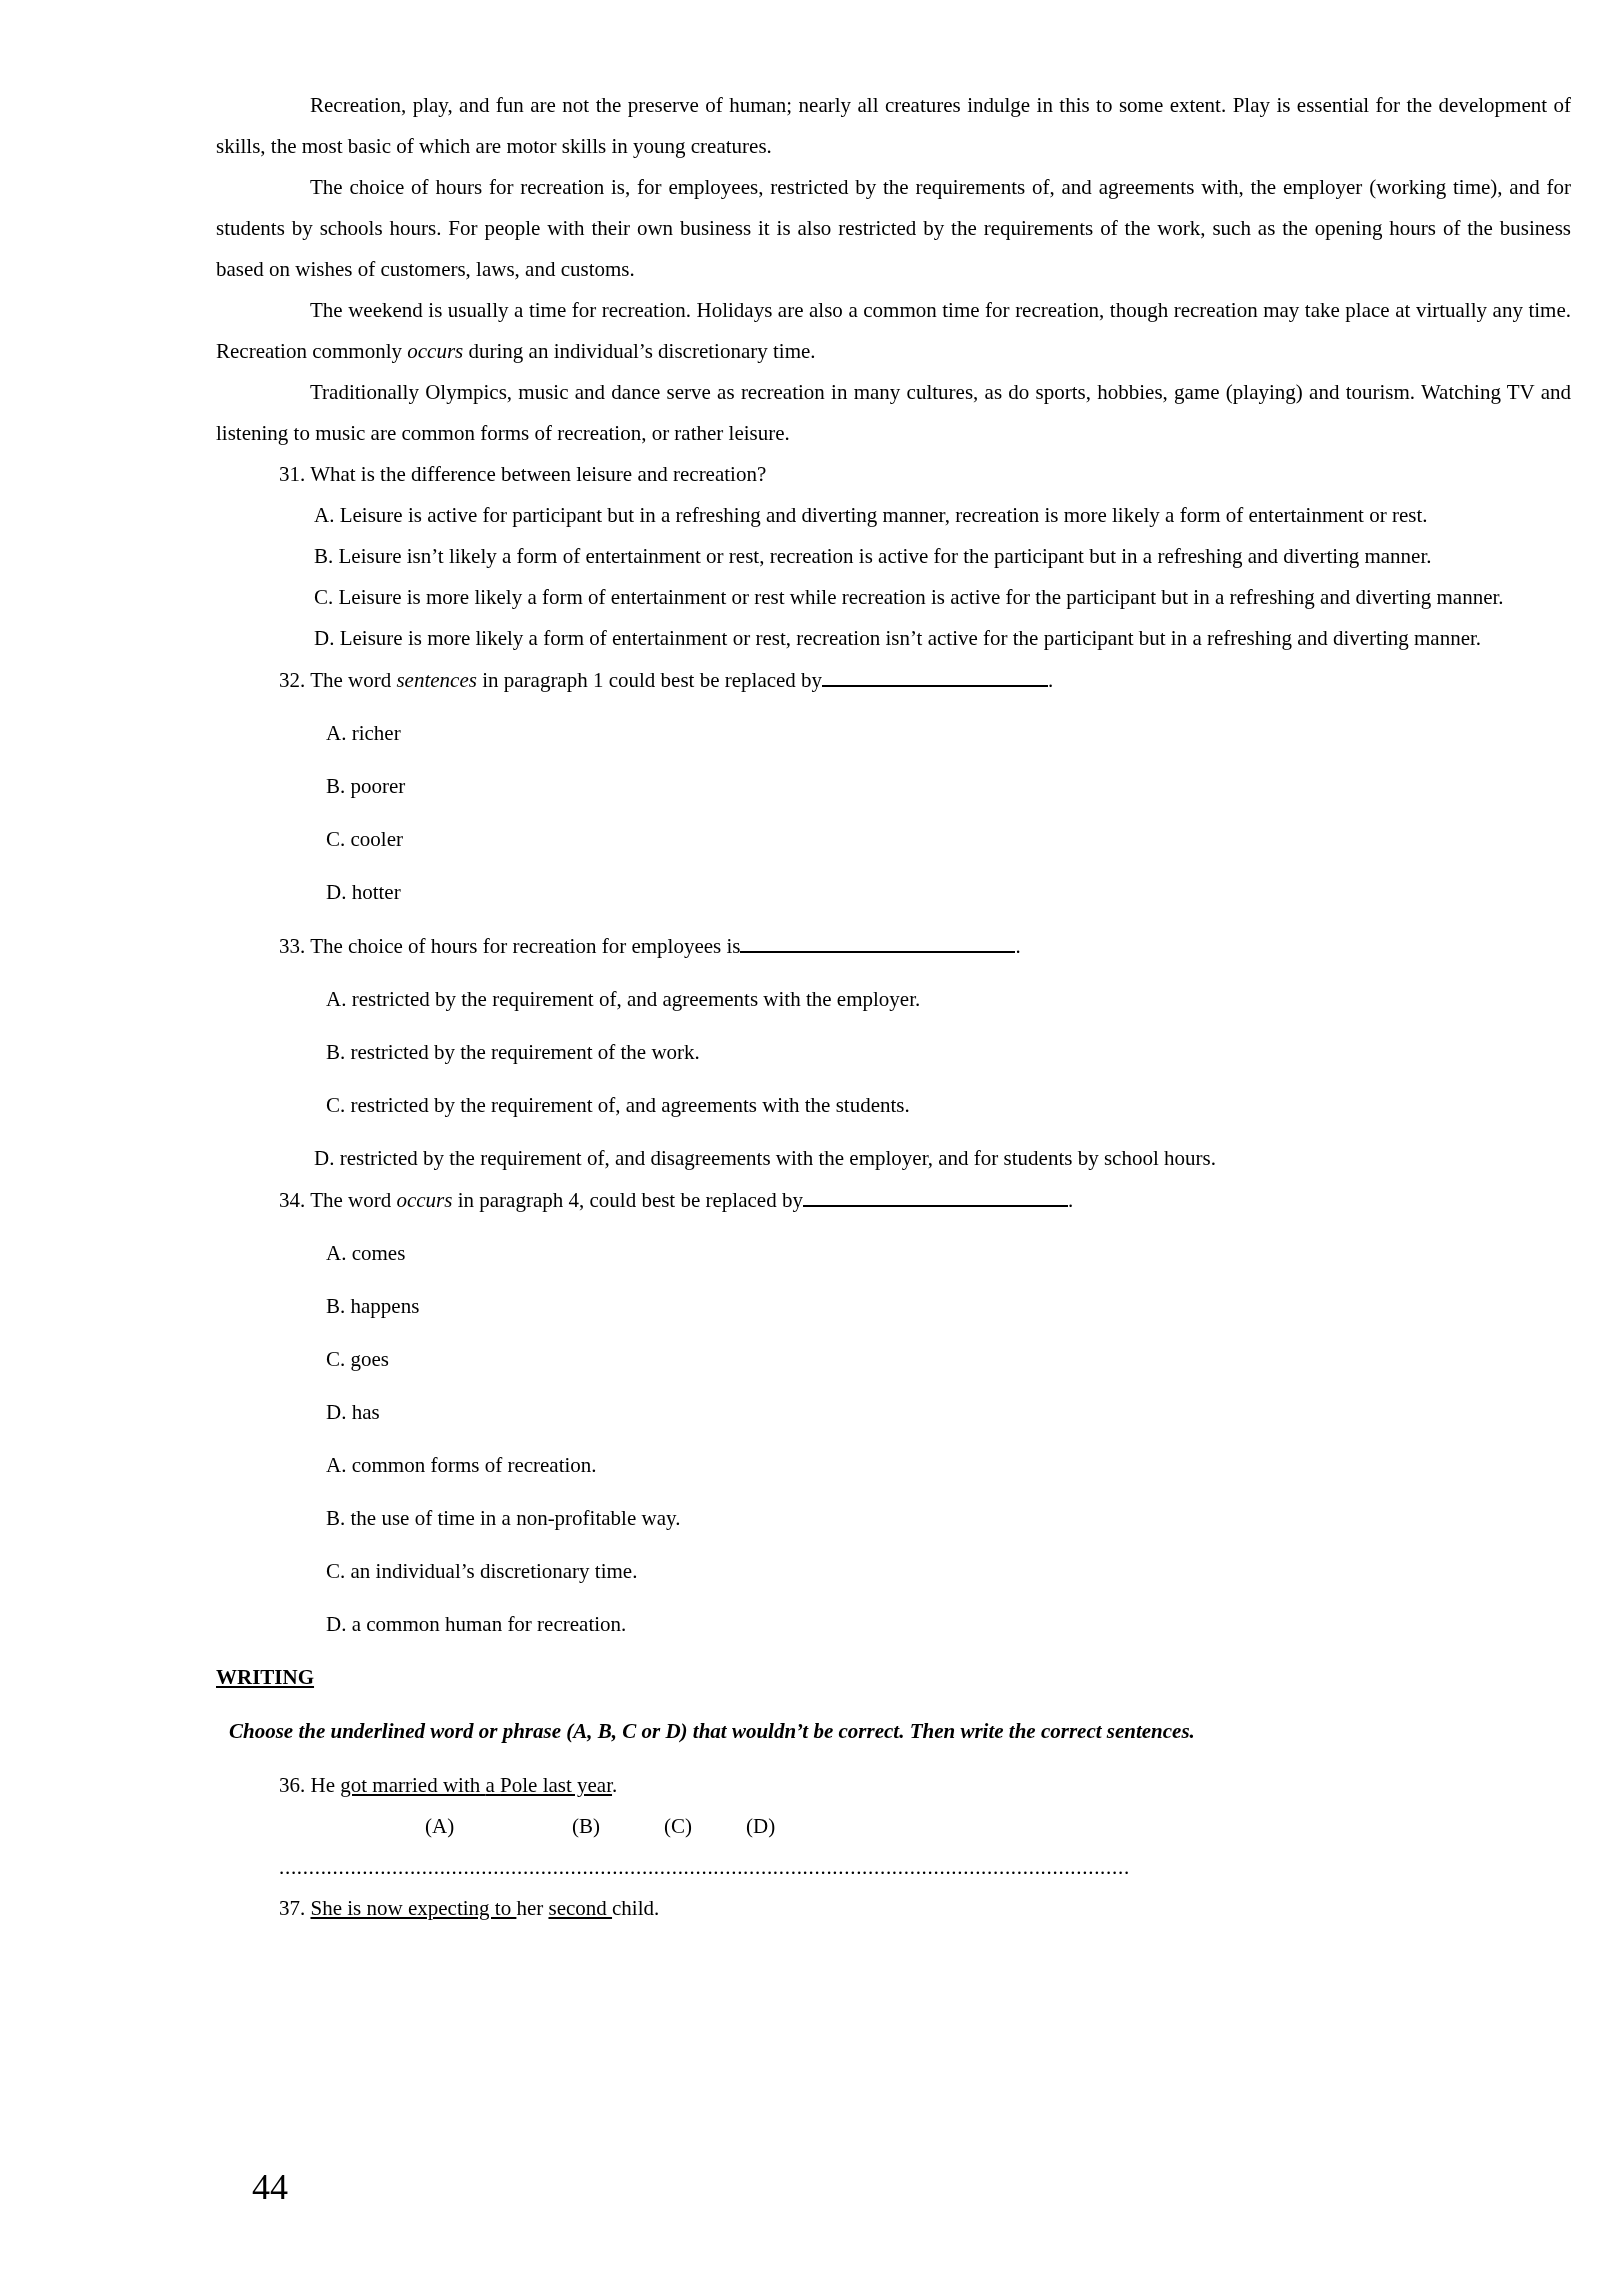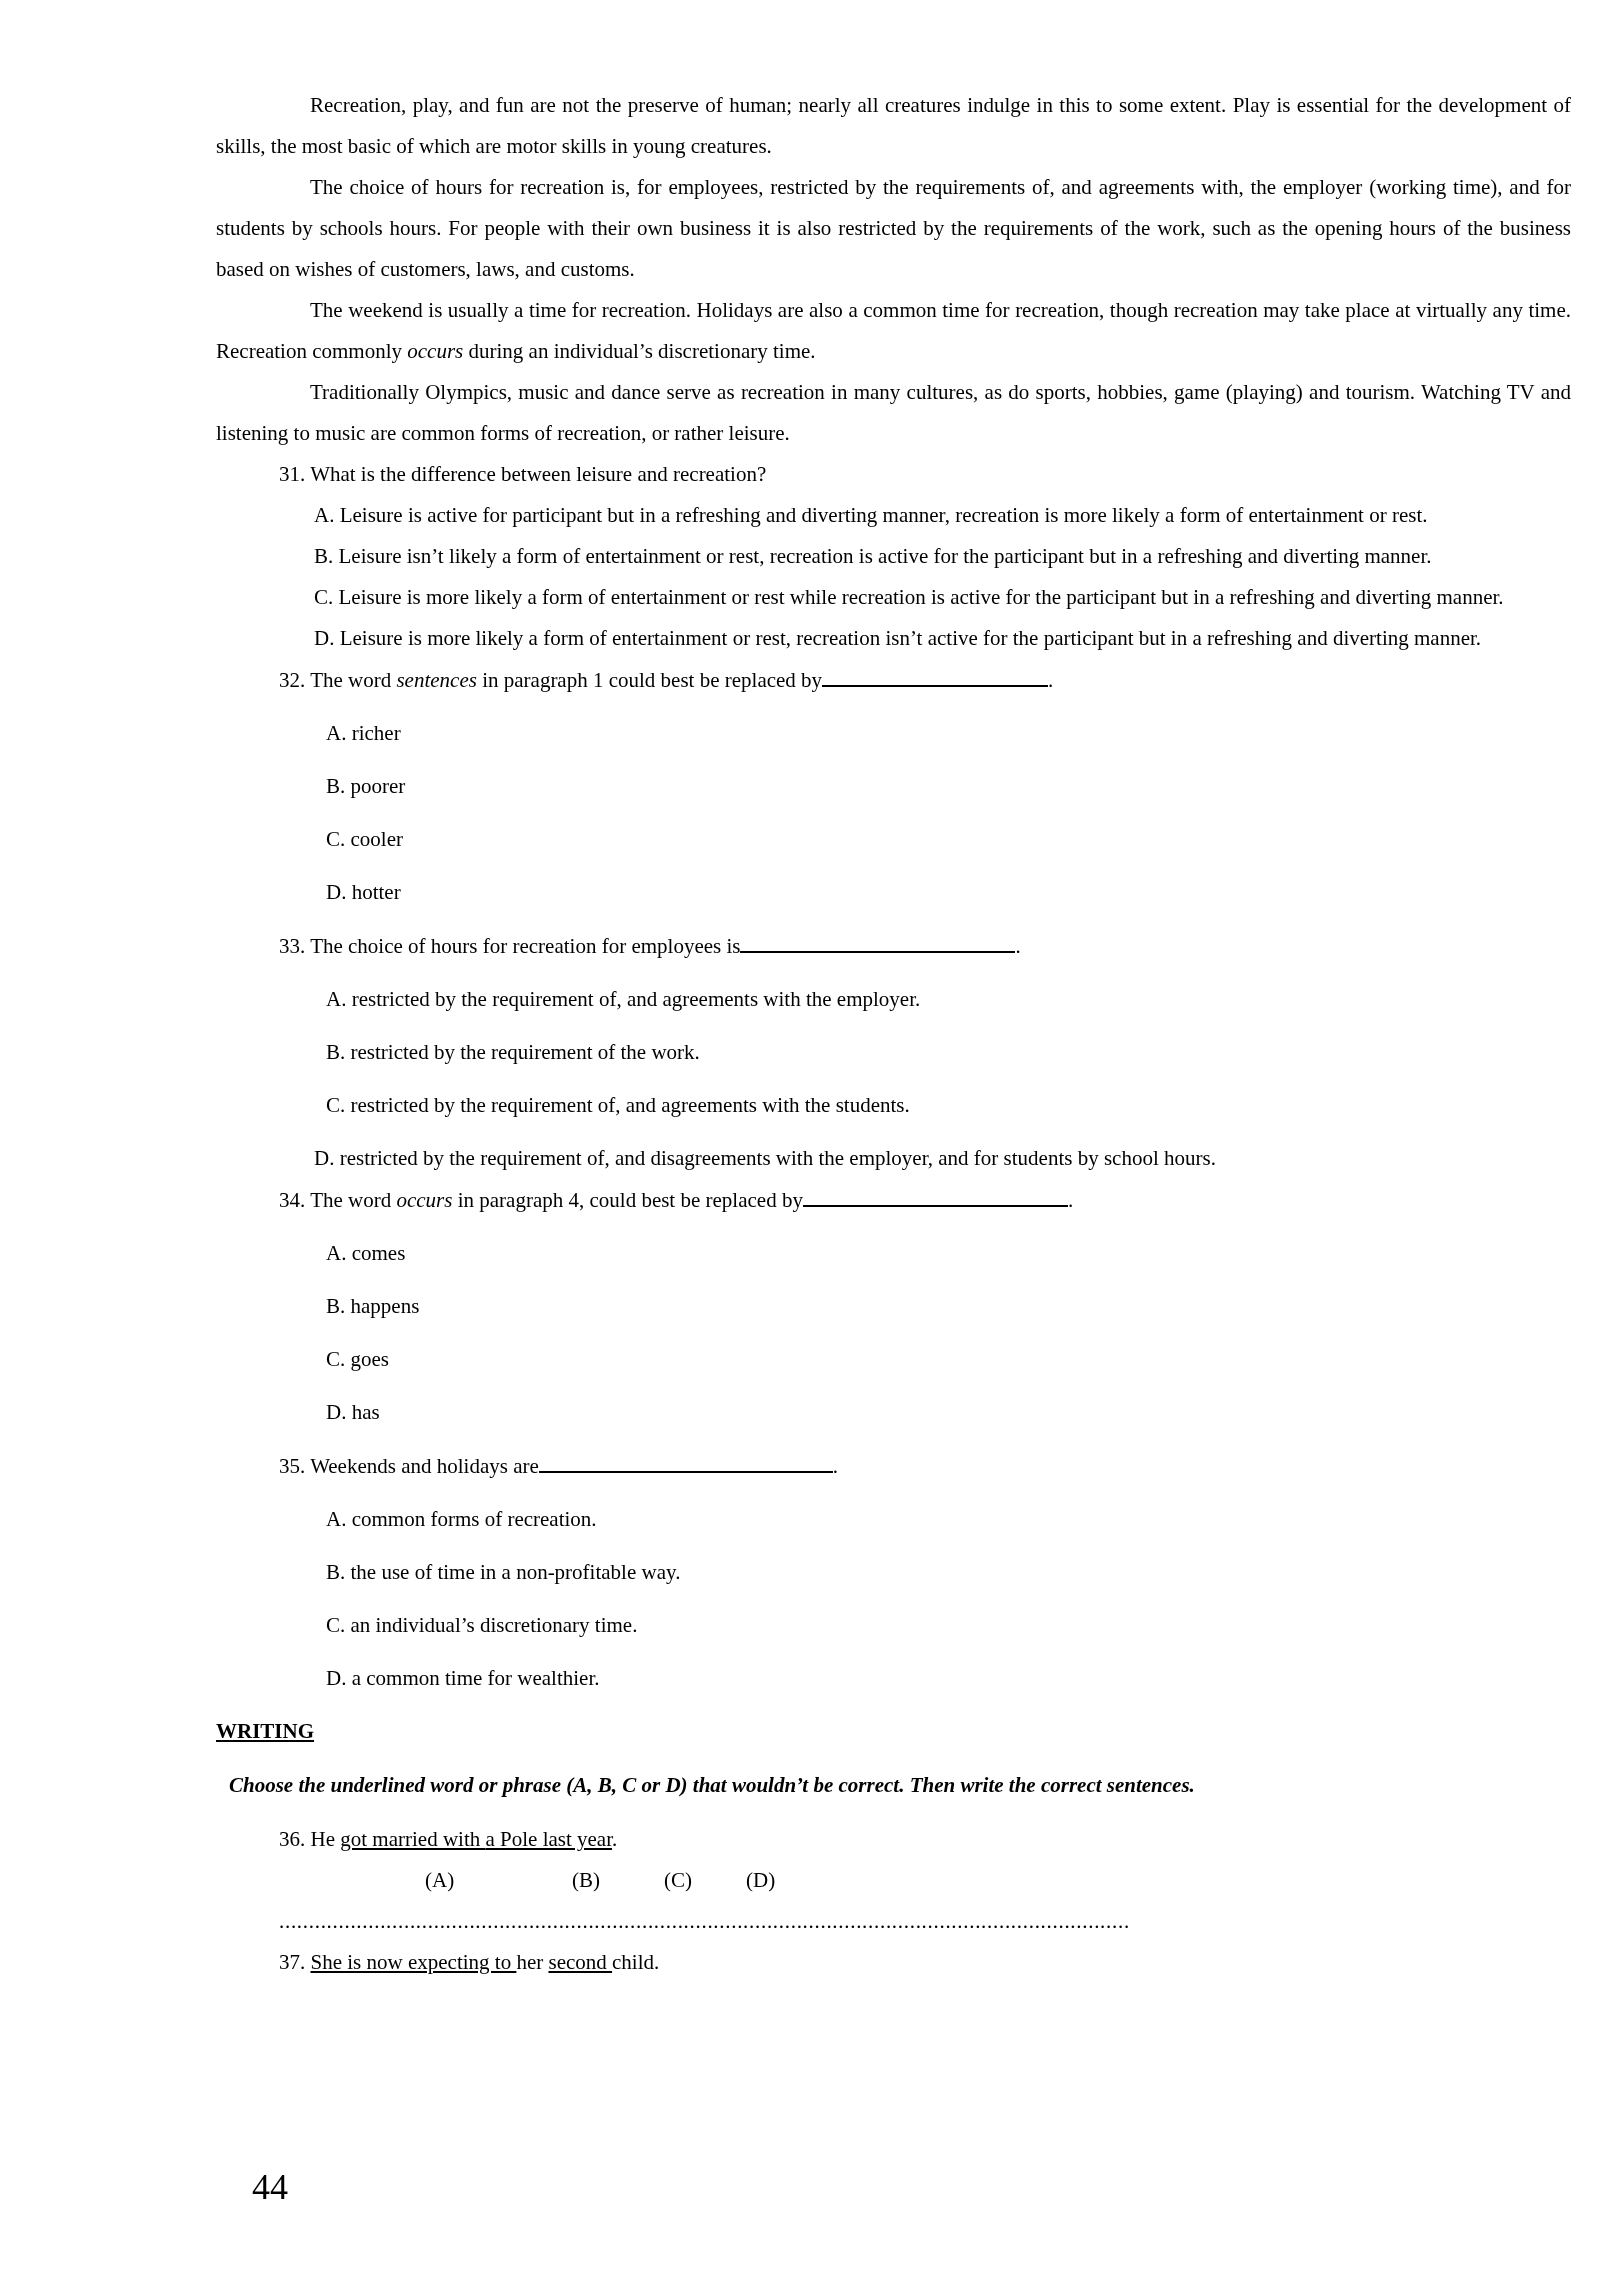--- a/index.html
+++ b/index.html
@@ -50,25 +50,24 @@
   <p class="opt">B. restricted by the requirement of the work.</p>
   <p class="opt">C. restricted by the requirement of, and agreements with the students.</p>
   <p class="opt-wrap">D.  restricted by the requirement of, and disagreements with the employer, and for students by school hours.</p>
 
   <p class="q"><span>34.</span> <span>The word </span><i>occurs</i><span> in paragraph 4, could best be replaced by</span><span class="blank b3"></span><span>.</span></p>
   <p class="opt">A. comes</p>
   <p class="opt">B. happens</p>
   <p class="opt">C. goes</p>
   <p class="opt">D. has</p>
 
-  <p class="q"><span>35.</span> <span>Weekends and holidays are</span><span class="blank b4"></span><span>.</span></p>
   <p class="opt">A. common forms of recreation.</p>
   <p class="opt">B. the use of time in a non-profitable way.</p>
   <p class="opt">C. an individual’s discretionary time.</p>
-  <p class="opt">D. a common time for wealthier.</p>
+  <p class="opt">D. a common human for recreation.</p>
 
   <p class="heading">WRITING</p>
   <p class="instr">Choose the underlined word or phrase (A, B, C or D) that wouldn’t be correct. Then write the correct sentences.</p>
 
   <p class="q"><span>36.</span> <span>He </span><span class="ul">got married with </span><span class="ul">a </span><span class="ul">Pole last year</span><span>.</span></p>
   <p class="letters"><span class="la">(A)</span><span class="lb">(B)</span><span class="lc">(C)</span><span>(D)</span></p>
   <p class="dots">...............................................................................................................................................</p>
 
   <p class="q"><span>37.</span> <span class="ul">She is now expecting to </span><span>her </span><span class="ul">second </span><span>child.</span></p>
 </div>

